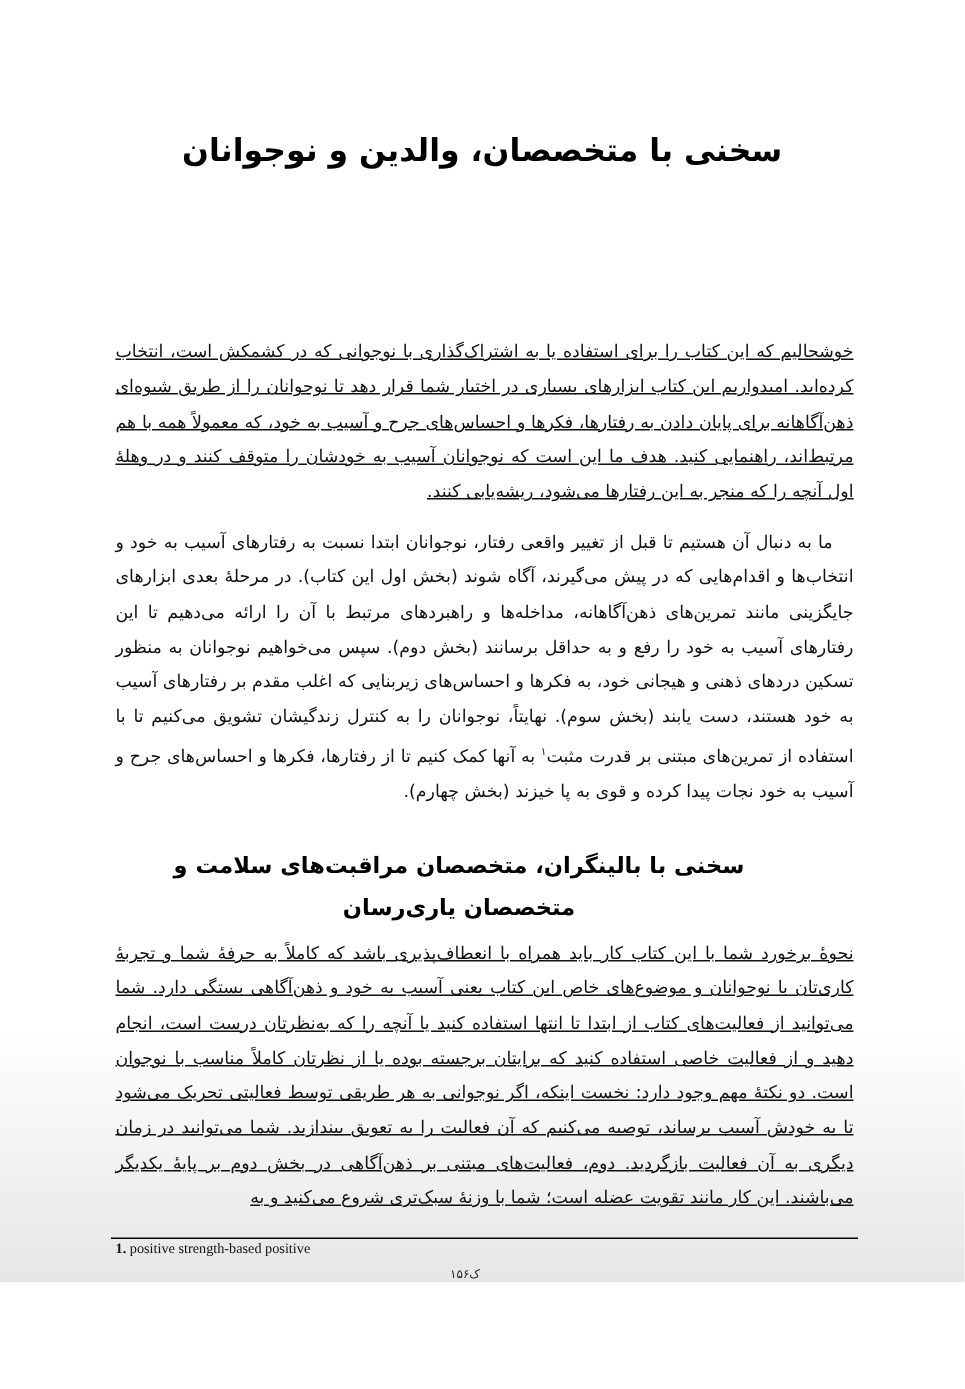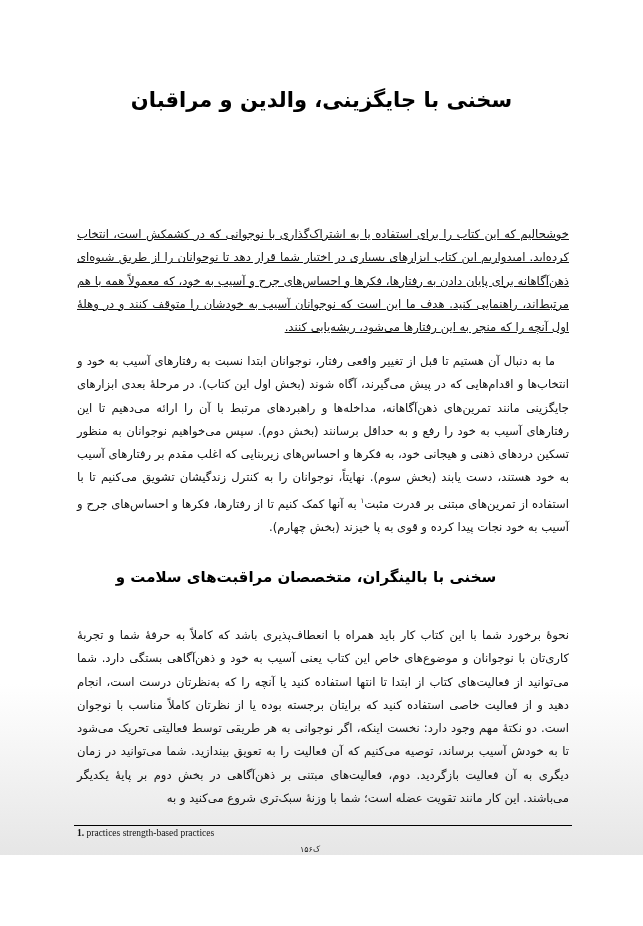--- a/index.html
+++ b/index.html
@@ -25,21 +25,21 @@
     font-size: 11.6px; line-height: 23.3px; color: #111;
   }
   .para1 { top: 223px; text-decoration: underline; }
   .para2 { top: 350px; }
   .para2 .first, .para3 .first { text-indent: 14px; }
   .subhead {
     position: absolute; top: 563px; left: 0; width: 612px;
     text-align: center; direction: rtl;
     font-size: 15px; font-weight: bold; line-height: 28px; color: #000;
   }
-  .para3 { top: 624px; }
+  .para3 { top: 624px; text-decoration: underline; }
   .para3 .first { text-indent: 0; }
   .footnote-rule {
     position: absolute; top: 825px; left: 74px; width: 498px; height: 1px; background: #000;
   }
   .footnote {
     position: absolute; top: 828px; left: 77px;
     font-family: "Liberation Serif", serif; font-size: 9.5px; color: #111;
   }
   .footnote b { font-weight: bold; }
   .pagenum {
@@ -47,40 +47,41 @@
     font-size: 8px; color: #222;
   }
   .banner {
     position: absolute; top: 855px; left: 0; width: 643px; height: 71px; background: #ffffff;
   }
 </style>
 </head>
 <body>
 
 <div class="page">
-  <div class="title">سخنی با جایگزینی، والدین و مراقبان</div>
+  <div class="title">سخنی با متخصصان، والدین و نوجوانان</div>
 
   <div class="body-block para1">
     <span>خوشحالیم که این کتاب را برای استفاده یا به اشتراک‌گذاری با نوجوانی که در کشمکش است، انتخاب کرده‌اید. امیدواریم این کتاب ابزارهای بسیاری در اختیار شما قرار دهد تا نوجوانان را از طریق شیوه‌ای ذهن‌آگاهانه برای پایان دادن به رفتارها، فکرها و احساس‌های جرح و آسیب به خود، که معمولاً همه با هم مرتبط‌اند، راهنمایی کنید. هدف ما این است که نوجوانان آسیب به خودشان را متوقف کنند و در وهلهٔ اول آنچه را که منجر به این رفتارها می‌شود، ریشه‌یابی کنند.</span>
   </div>
 
   <div class="body-block para2">
     <div class="first"><span>ما به دنبال آن هستیم تا قبل از تغییر واقعی رفتار، نوجوانان ابتدا نسبت به رفتارهای آسیب به خود و انتخاب‌ها و اقدام‌هایی که در پیش می‌گیرند، آگاه شوند (بخش اول این کتاب). در مرحلهٔ بعدی ابزارهای جایگزینی مانند تمرین‌های ذهن‌آگاهانه، مداخله‌ها و راهبردهای مرتبط با آن را ارائه می‌دهیم تا این رفتارهای آسیب به خود را رفع و به حداقل برسانند (بخش دوم). سپس می‌خواهیم نوجوانان به منظور تسکین دردهای ذهنی و هیجانی خود، به فکرها و احساس‌های زیربنایی که اغلب مقدم بر رفتارهای آسیب به خود هستند، دست یابند (بخش سوم). نهایتاً، نوجوانان را به کنترل زندگیشان تشویق می‌کنیم تا با استفاده از تمرین‌های مبتنی بر قدرت مثبت</span><sup style="font-size:7px">۱</sup><span> به آنها کمک کنیم تا از رفتارها، فکرها و احساس‌های جرح و آسیب به خود نجات پیدا کرده و قوی به پا خیزند (بخش چهارم).</span></div>
   </div>
 
   <div class="subhead">
     <div>سخنی با بالینگران، متخصصان مراقبت‌های سلامت و</div>
+    <div>متخصصان یاری‌رسان</div>
   </div>
 
   <div class="body-block para3">
     <div class="first">نحوهٔ برخورد شما با این کتاب کار باید همراه با انعطاف‌پذیری باشد که کاملاً به حرفهٔ شما و تجربهٔ کاری‌تان با نوجوانان و موضوع‌های خاص این کتاب یعنی آسیب به خود و ذهن‌آگاهی بستگی دارد. شما می‌توانید از فعالیت‌های کتاب از ابتدا تا انتها استفاده کنید یا آنچه را که به‌نظرتان درست است، انجام دهید و از فعالیت خاصی استفاده کنید که برایتان برجسته بوده یا از نظرتان کاملاً مناسب با نوجوان است. دو نکتهٔ مهم وجود دارد: نخست اینکه، اگر نوجوانی به هر طریقی توسط فعالیتی تحریک می‌شود تا به خودش آسیب برساند، توصیه می‌کنیم که آن فعالیت را به تعویق بیندازید. شما می‌توانید در زمان دیگری به آن فعالیت بازگردید. دوم، فعالیت‌های مبتنی بر ذهن‌آگاهی در بخش دوم بر پایهٔ یکدیگر می‌باشند. این کار مانند تقویت عضله است؛ شما با وزنهٔ سبک‌تری شروع می‌کنید و به</div>
   </div>
 
   <div class="footnote-rule"></div>
-  <div class="footnote"><b>1.</b><span> practices strength-based practices</span></div>
+  <div class="footnote"><b>1.</b><span> positive strength-based positive</span></div>
   <div class="pagenum">ک۱۵۶</div>
 </div>
 
 <div class="banner">
   
   
   
   
   
   

